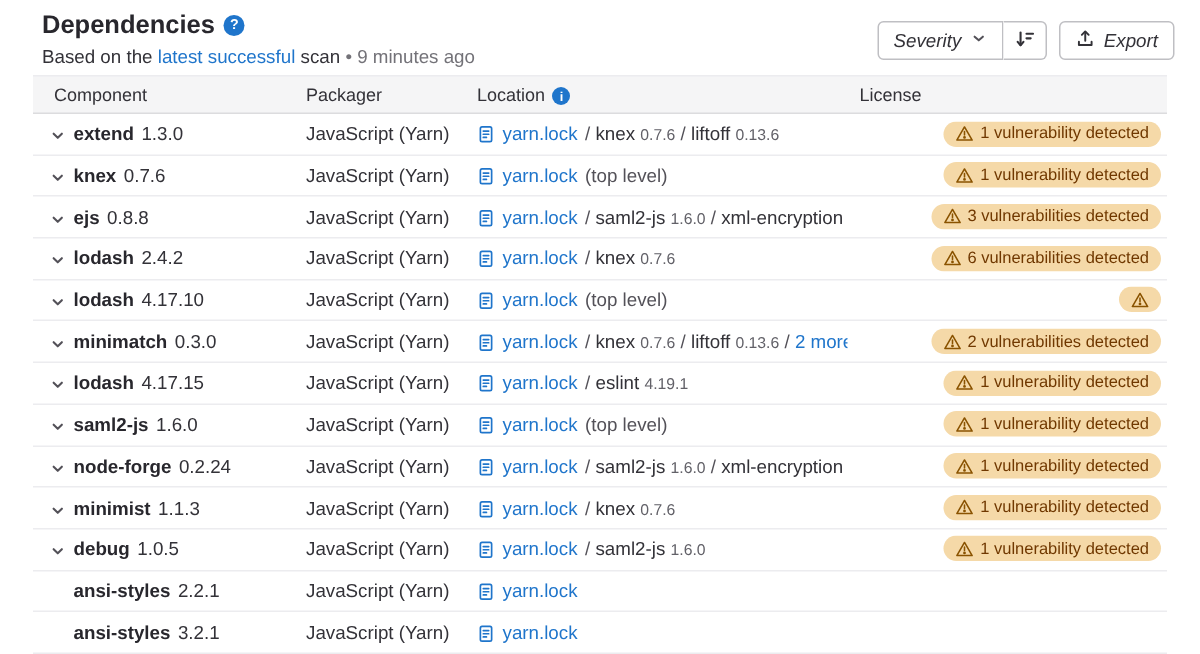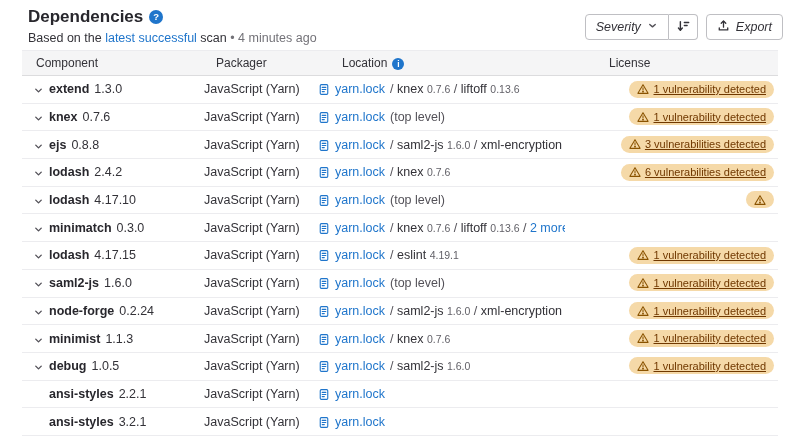--- a/index.html
+++ b/index.html
@@ -46,21 +46,21 @@
   .dep-table { margin: 0 22px; }
   .thead, .tr {
     display: grid;
     grid-template-columns: 174px 114px 255px 1fr auto;
     align-items: center;
   }
   .thead {
     background: #f5f5f6;
     border-top: 1px solid #ececef;
     border-bottom: 1px solid #dcdcde;
-    height: 26px; font-size: 12px; color: #333238; gap: 12px;
+    height: 26px; font-size: 12px; color: #333238;
   }
   .th { padding: 0 8px; white-space: nowrap; }
   .th-component { padding-left: 14px; }
   .th-location { display: flex; align-items: flex-end; gap: 5px; }
   .info-icon {
     width: 12px; height: 12px; border-radius: 50%;
     background: var(--c-link, #1f75cb); color: #fff;
     font-size: 8.5px; font-weight: 700; font-style: normal; line-height: 12px;
     display: inline-flex; align-items: center; justify-content: center;
     cursor: pointer;
@@ -76,38 +76,37 @@
   .path { color: #535158; }
   .pkg { color: #333238; }
   .ver { font-size: 10.5px; color: #626168; }
   .note { color: #535158; }
   .td-badge { justify-self: end; padding-right: 4px; }
   .badge {
     background: var(--c-badge-bg, #f5d9a8); color: var(--c-badge-text, #703800);
     border-radius: 10px; padding: 2.5px 8px; font-size: 11px;
     display: inline-flex; align-items: center; gap: 4px; cursor: pointer;
     white-space: nowrap;
-    text-decoration: underline;
   }
   .badge svg { flex: none; }
 </style>
 </head>
 <body>
 
 <div class="page-header">
   <div>
     <div class="title-row">
       <span class="page-title">Dependencies</span>
       <span class="help-icon">?</span>
     </div>
     <div class="subtitle">
       <span>Based on the</span>
       <a href="#" class="scan-link">latest successful</a>
       <span>scan</span>
-      <span class="time">• 4 minutes ago</span>
+      <span class="time">• 9 minutes ago</span>
     </div>
   </div>
 
   <div class="toolbar">
     <div class="btn-group">
       <button class="btn">
         <span>Severity</span>
         <span>
           <svg width="11" height="11" viewBox="0 0 16 16" fill="none" stroke="#535158" stroke-width="2" stroke-linecap="round" stroke-linejoin="round">
               <path d="M4 6.5l4 3.5 4-3.5"></path>
@@ -334,20 +333,30 @@
       <span class="file-icon">
         <svg width="12" height="13" viewBox="0 0 16 16" fill="none" stroke="#1f75cb" stroke-width="1.5" stroke-linecap="round">
               <rect x="3" y="1.5" width="10" height="13" rx="1.5"></rect>
               <path d="M5.6 5.2h4.8M5.6 8h4.8M5.6 10.8h2.8"></path>
             </svg>
       </span>
       <a href="#" class="link">yarn.lock</a>
       <span class="path"><span class="sep"> / </span><span class="pkg">knex </span><span class="ver">0.7.6</span><span class="sep"> / </span><span class="pkg">liftoff </span><span class="ver">0.13.6</span><span class="sep"> / </span><a class="link" href="#">2 more</a></span>
     </div>
     <div class="td"></div>
+    <div class="td td-badge">
+      <span class="badge">
+        <svg width="12" height="12" viewBox="0 0 16 16" fill="none" stroke="#8a5300" stroke-width="1.4" stroke-linejoin="round" stroke-linecap="round">
+              <path d="M8 2.2L14.8 13.8H1.2z"></path>
+              <path d="M8 6.3v3.1"></path>
+              <circle cx="8" cy="11.5" r="0.55" fill="#8a5300"></circle>
+            </svg>
+        <span>2 vulnerabilities detected</span>
+      </span>
+    </div>
   </div>
 
   <div class="tr">
     <div class="td td-component">
       <span class="chevron">
         <svg width="11" height="11" viewBox="0 0 16 16" fill="none" stroke="#535158" stroke-width="2" stroke-linecap="round" stroke-linejoin="round">
               <path d="M4 6l4 4 4-4"></path>
             </svg>
       </span>
       <span class="comp-name">lodash</span>

